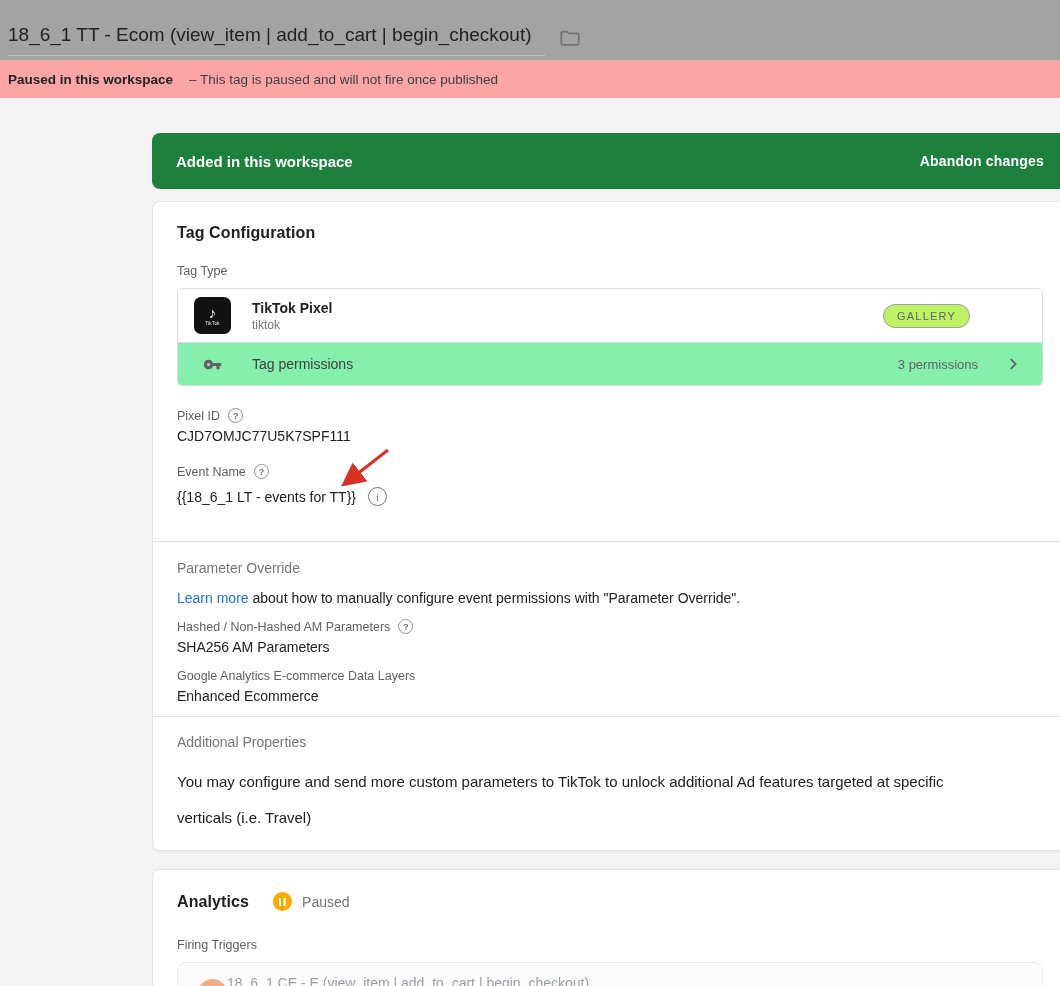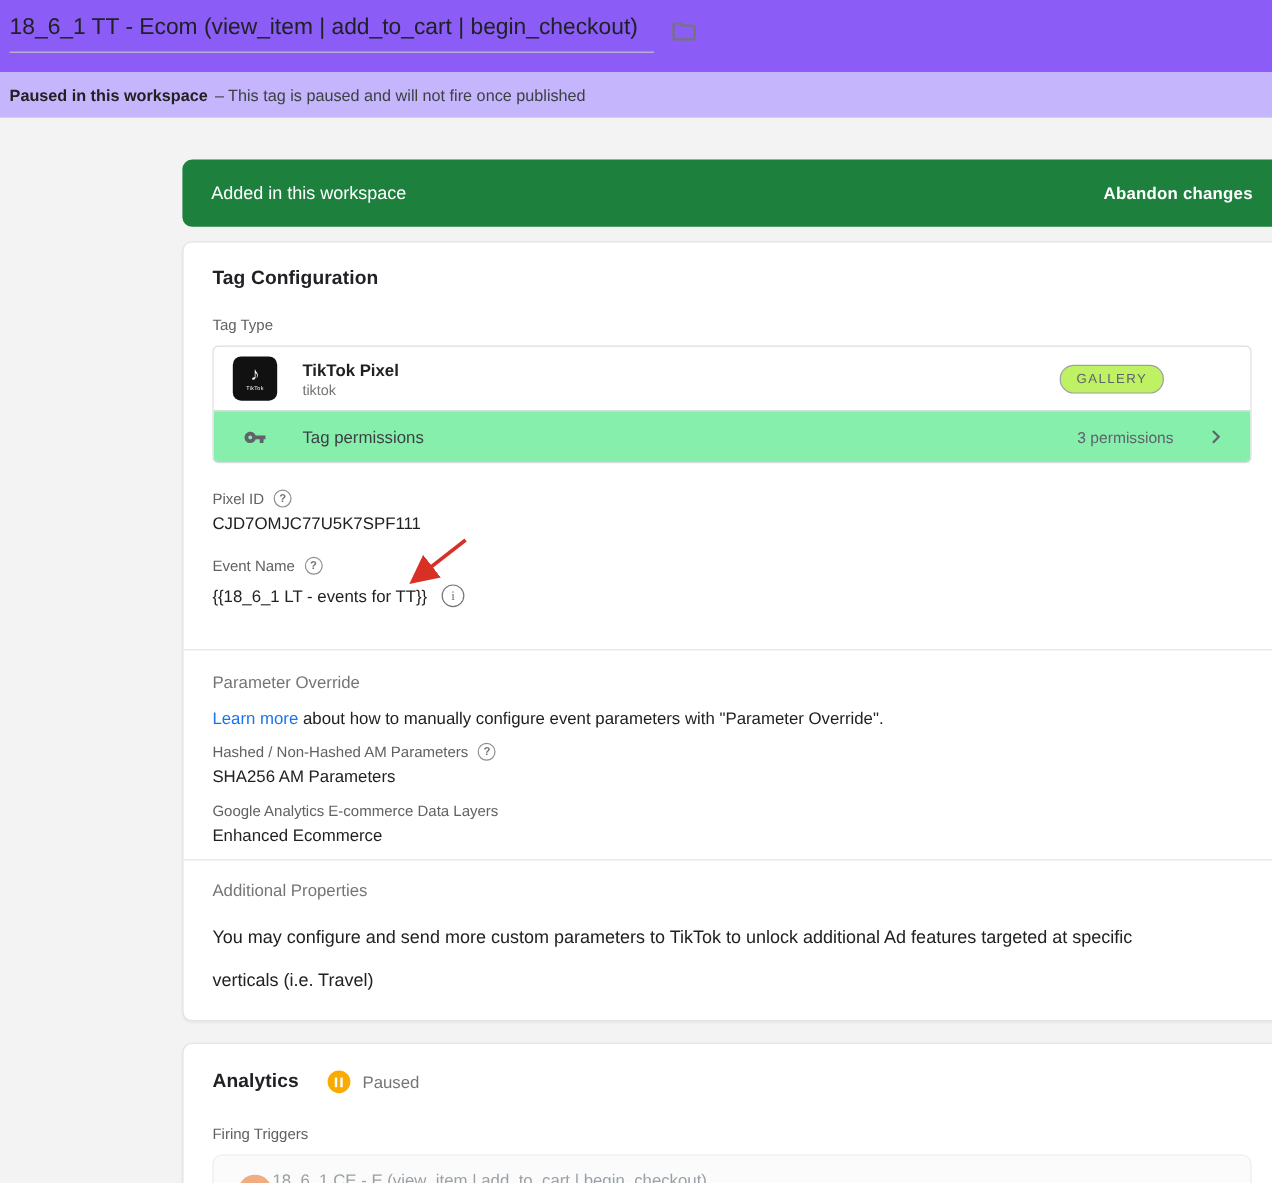--- a/index.html
+++ b/index.html
@@ -1,35 +1,35 @@
 <!DOCTYPE html>
 <html><head>
 <meta charset="utf-8">
 <style>
   * { margin:0; padding:0; box-sizing:border-box; }
   html,body { width:1060px; height:986px; overflow:hidden; }
   body { font-family:"Liberation Sans", sans-serif; background:#f3f3f3; color:#212121; }
 
   
-  .app-header { background:#8b5cf6; height:60px; padding:10px 8px 0 8px; display:flex; align-items:flex-start; }
+  .app-header { background:#a3a3a3; height:60px; padding:22px 8px 0 8px; display:flex; align-items:flex-start; }
   .tag-title { display:inline-block; font-size:19px; color:#202124; padding:2px 4px 9px 0;
                border-bottom:1px solid #c2c2c2; min-width:537px; }
   .folder-btn { margin-left:12px; margin-top:3px; background:none; border:none; cursor:pointer; padding:2px; }
 
   
-  .paused-banner { background:#c4b5fd; height:38px; display:flex; align-items:center; padding:0 8px; font-size:13.5px; color:#3c4043; }
+  .paused-banner { background:#fca5a5; height:38px; display:flex; align-items:center; padding:0 8px; font-size:13.5px; color:#3c4043; }
   .paused-banner b { color:#212121; font-weight:700; }
-  .paused-banner .rest { margin-left:6px; }
+  .paused-banner .rest { margin-left:16px; }
 
   
   .content { padding:35px 0 0 152px; }
 
   .green-banner { background:#1d803d; height:56px; border-radius:8px; margin-right:-8px;
                   display:flex; align-items:center; justify-content:space-between; padding:0 24px; }
-  .green-banner .gb-label { color:#fff; font-size:15px; font-weight:400; }
+  .green-banner .gb-label { color:#fff; font-size:15px; font-weight:700; }
   .abandon-btn { background:none; border:none; color:#fff; font-size:14px; font-weight:700; cursor:pointer; font-family:inherit; letter-spacing:.2px; }
 
   .card { background:#fff; border:1px solid #e4e4e4; border-radius:8px; margin-right:-8px;
           box-shadow:0 1px 2px rgba(0,0,0,.05); }
   .config-card { margin-top:12px; padding-top:22px; }
   .pad { padding-left:24px; padding-right:24px; }
 
   .card-title { font-size:16px; color:#202124; letter-spacing:.1px; }
   .field-label { font-size:12.5px; color:#616161; display:flex; align-items:center; gap:8px; }
   .field-value { font-size:14px; color:#212121; margin-top:5px; }
@@ -166,21 +166,21 @@
           </marker>
         </defs>
         <line x1="57" y1="5" x2="16" y2="37" stroke="#d93025" stroke-width="3" marker-end="url(#ah)"></line>
       </svg>
     </div>
 
     <div class="divider"></div>
 
     <h3 class="section-title pad" style="margin-top:18px">Parameter Override</h3>
     <p class="learn-line pad">
-      <a class="learn-link">Learn more</a><span> about how to manually configure event parameters with "Parameter Override".</span>
+      <a class="learn-link">Learn more</a><span> about how to manually configure event permissions with "Parameter Override".</span>
     </p>
 
     <div class="field-label pad" style="margin-top:13px">
       <span>Hashed / Non-Hashed AM Parameters</span>
       <span class="help-circle"></span>
     </div>
     <div class="field-value pad">SHA256 AM Parameters</div>
 
     <div class="field-label pad" style="margin-top:14px">Google Analytics E-commerce Data Layers</div>
     <div class="field-value pad">Enhanced Ecommerce</div>

